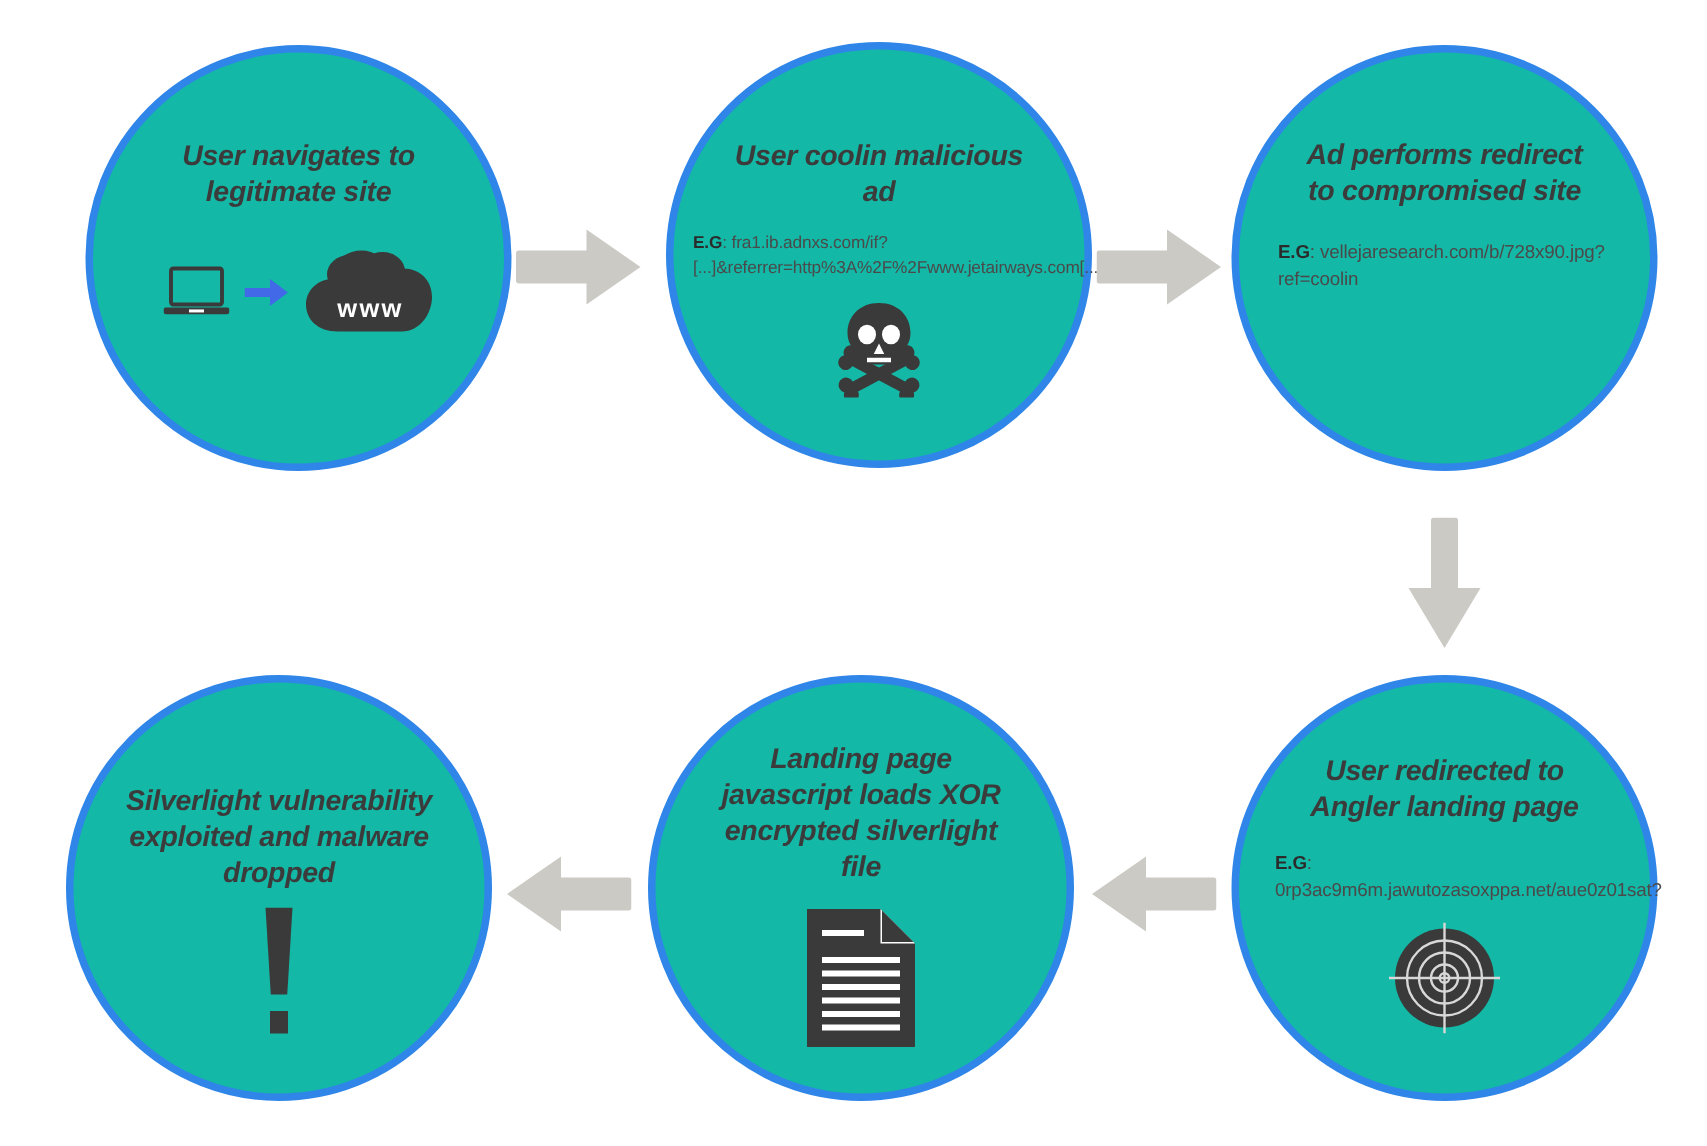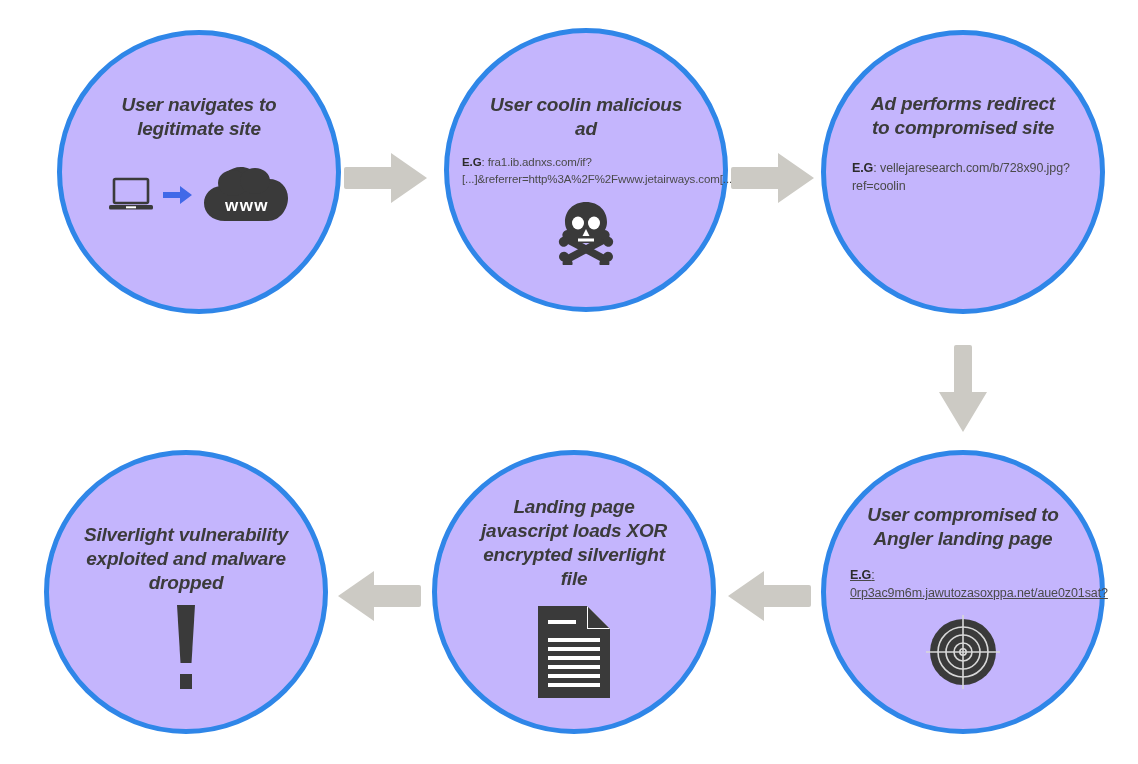--- a/index.html
+++ b/index.html
@@ -17,21 +17,21 @@
     position: relative;
     width: 1138px;
     height: 764px;
   }
 
   
   .node {
     position: absolute;
     border-radius: 50%;
     border: 5px solid #2f86e8;
-    background: #c4b5fd;
+    background: #14b8a6;
     box-sizing: border-box;
     display: flex;
     flex-direction: column;
     align-items: center;
   }
 
   .node-title {
     font-weight: bold;
     font-style: italic;
     font-size: 19px;
@@ -76,21 +76,21 @@
   #node-4 { left: 44px;  top: 450px; width: 284px; height: 284px; }
   #node-4 .node-title { margin-top: 68px; width: 236px; }
   #node-4 .node-icon  { margin-top: 10px; }
 
   #node-5 { left: 432px; top: 450px; width: 284px; height: 284px; }
   #node-5 .node-title { margin-top: 40px; width: 204px; }
   #node-5 .node-icon  { margin-top: 14px; }
 
   #node-6 { left: 821px; top: 450px; width: 284px; height: 284px; }
   #node-6 .node-title { margin-top: 48px; width: 200px; }
-  #node-6 .node-eg    { margin-top: 16px; width: 226px; font-size: 12.5px; text-decoration: underline; }
+  #node-6 .node-eg    { margin-top: 16px; width: 226px; font-size: 12.5px; }
   #node-6 .node-icon  { margin-top: 12px; }
 
   
   .arrow { position: absolute; }
   #arrow-1 { left: 344px; top: 152px; }
   #arrow-2 { left: 731px; top: 152px; }
   #arrow-3 { left: 930px; top: 345px; }
   #arrow-4 { left: 727px; top: 570px; }
   #arrow-5 { left: 337px; top: 570px; }
 
@@ -190,21 +190,21 @@
         <rect x="10" y="41" width="52" height="4" fill="#ffffff"></rect>
         <rect x="10" y="50" width="52" height="4" fill="#ffffff"></rect>
         <rect x="10" y="59" width="52" height="4" fill="#ffffff"></rect>
         <rect x="10" y="68" width="52" height="4" fill="#ffffff"></rect>
         <rect x="10" y="77" width="52" height="4" fill="#ffffff"></rect>
       </svg>
     </div>
   </div>
 
   <div class="node" id="node-6">
-    <div class="node-title">User compromised to Angler landing page</div>
+    <div class="node-title">User redirected to Angler landing page</div>
     <div class="node-eg">
       <b>E.G</b><span>: </span><span>0rp3ac9m6m.jawutozasoxppa.net/aue0z01sat?</span>
     </div>
     <div class="node-icon">
       <svg width="74" height="74" viewBox="0 0 74 74">
         <circle cx="37" cy="37" r="33" fill="#3a3a3a"></circle>
         <circle cx="37" cy="37" r="25" fill="none" stroke="#d8d8d8" stroke-width="1.6"></circle>
         <circle cx="37" cy="37" r="17" fill="none" stroke="#d8d8d8" stroke-width="1.6"></circle>
         <circle cx="37" cy="37" r="9" fill="none" stroke="#d8d8d8" stroke-width="1.6"></circle>
         <circle cx="37" cy="37" r="3.2" fill="none" stroke="#d8d8d8" stroke-width="1.6"></circle>

